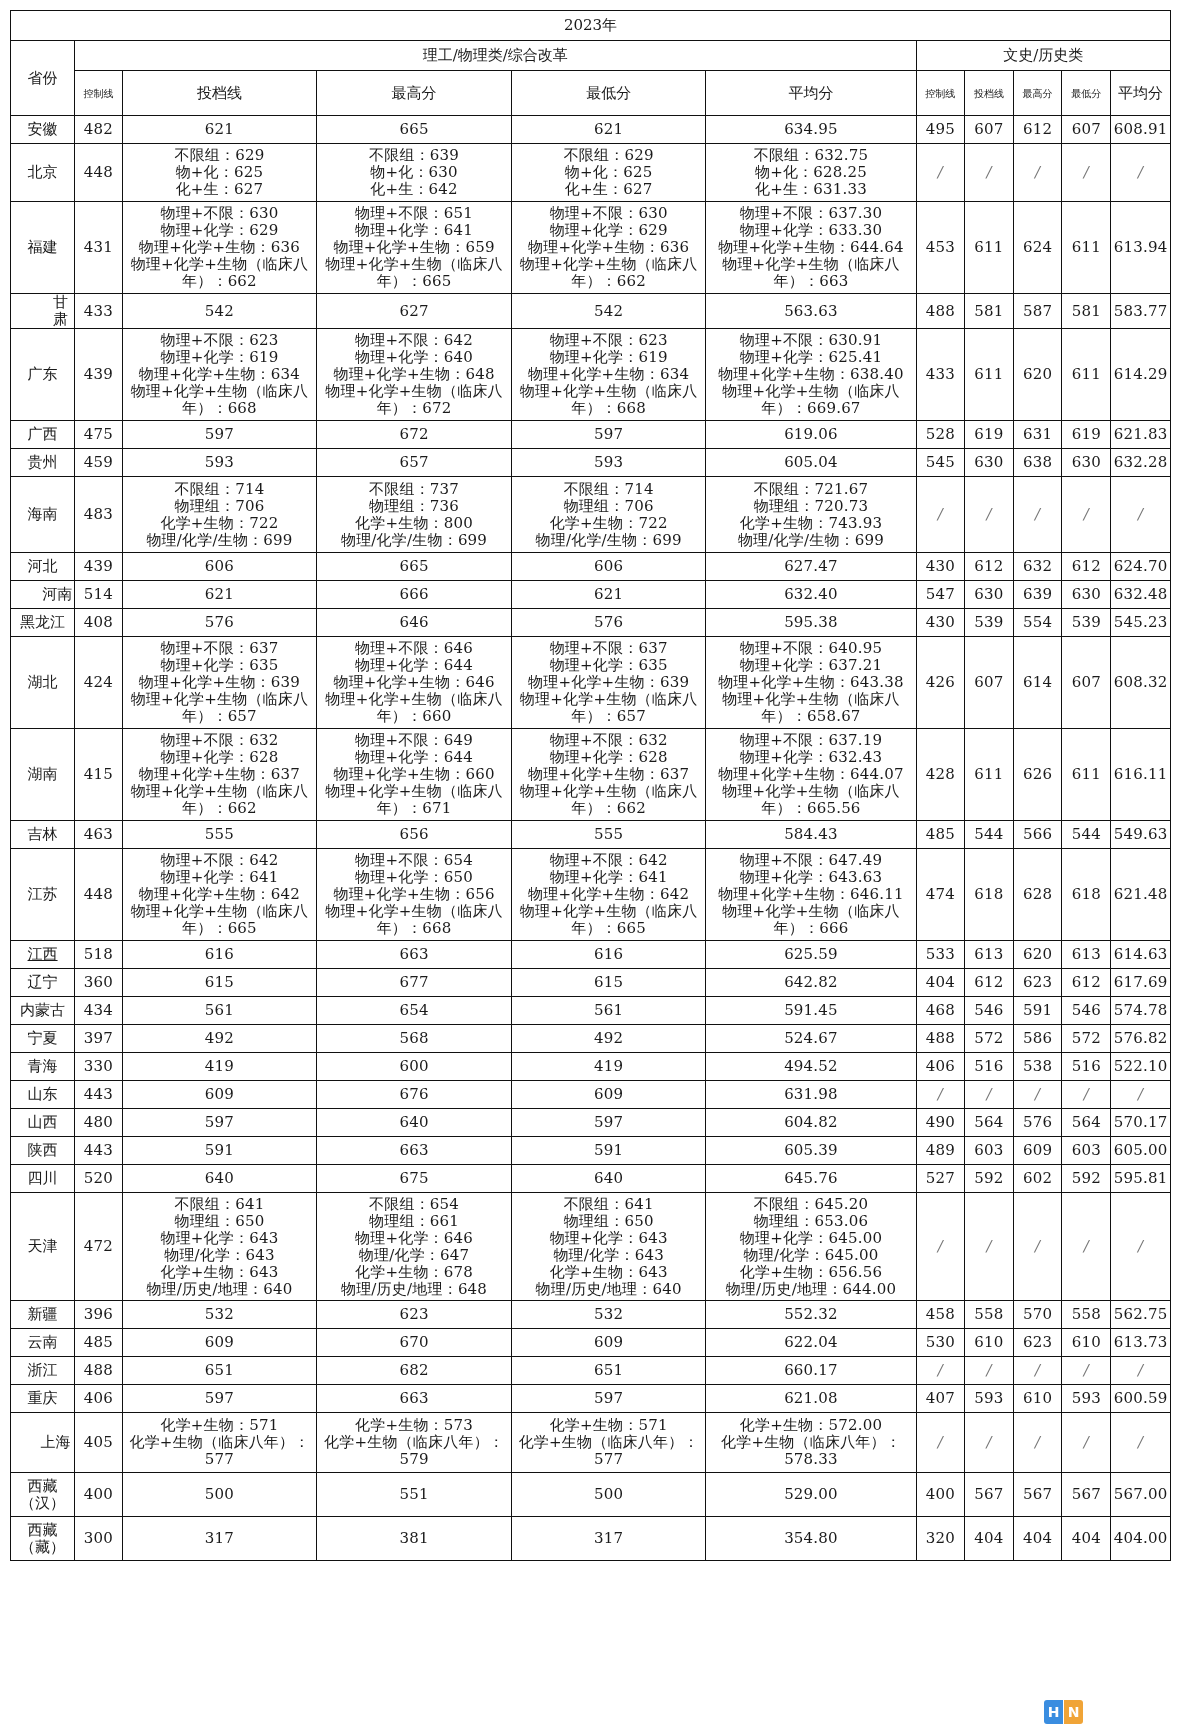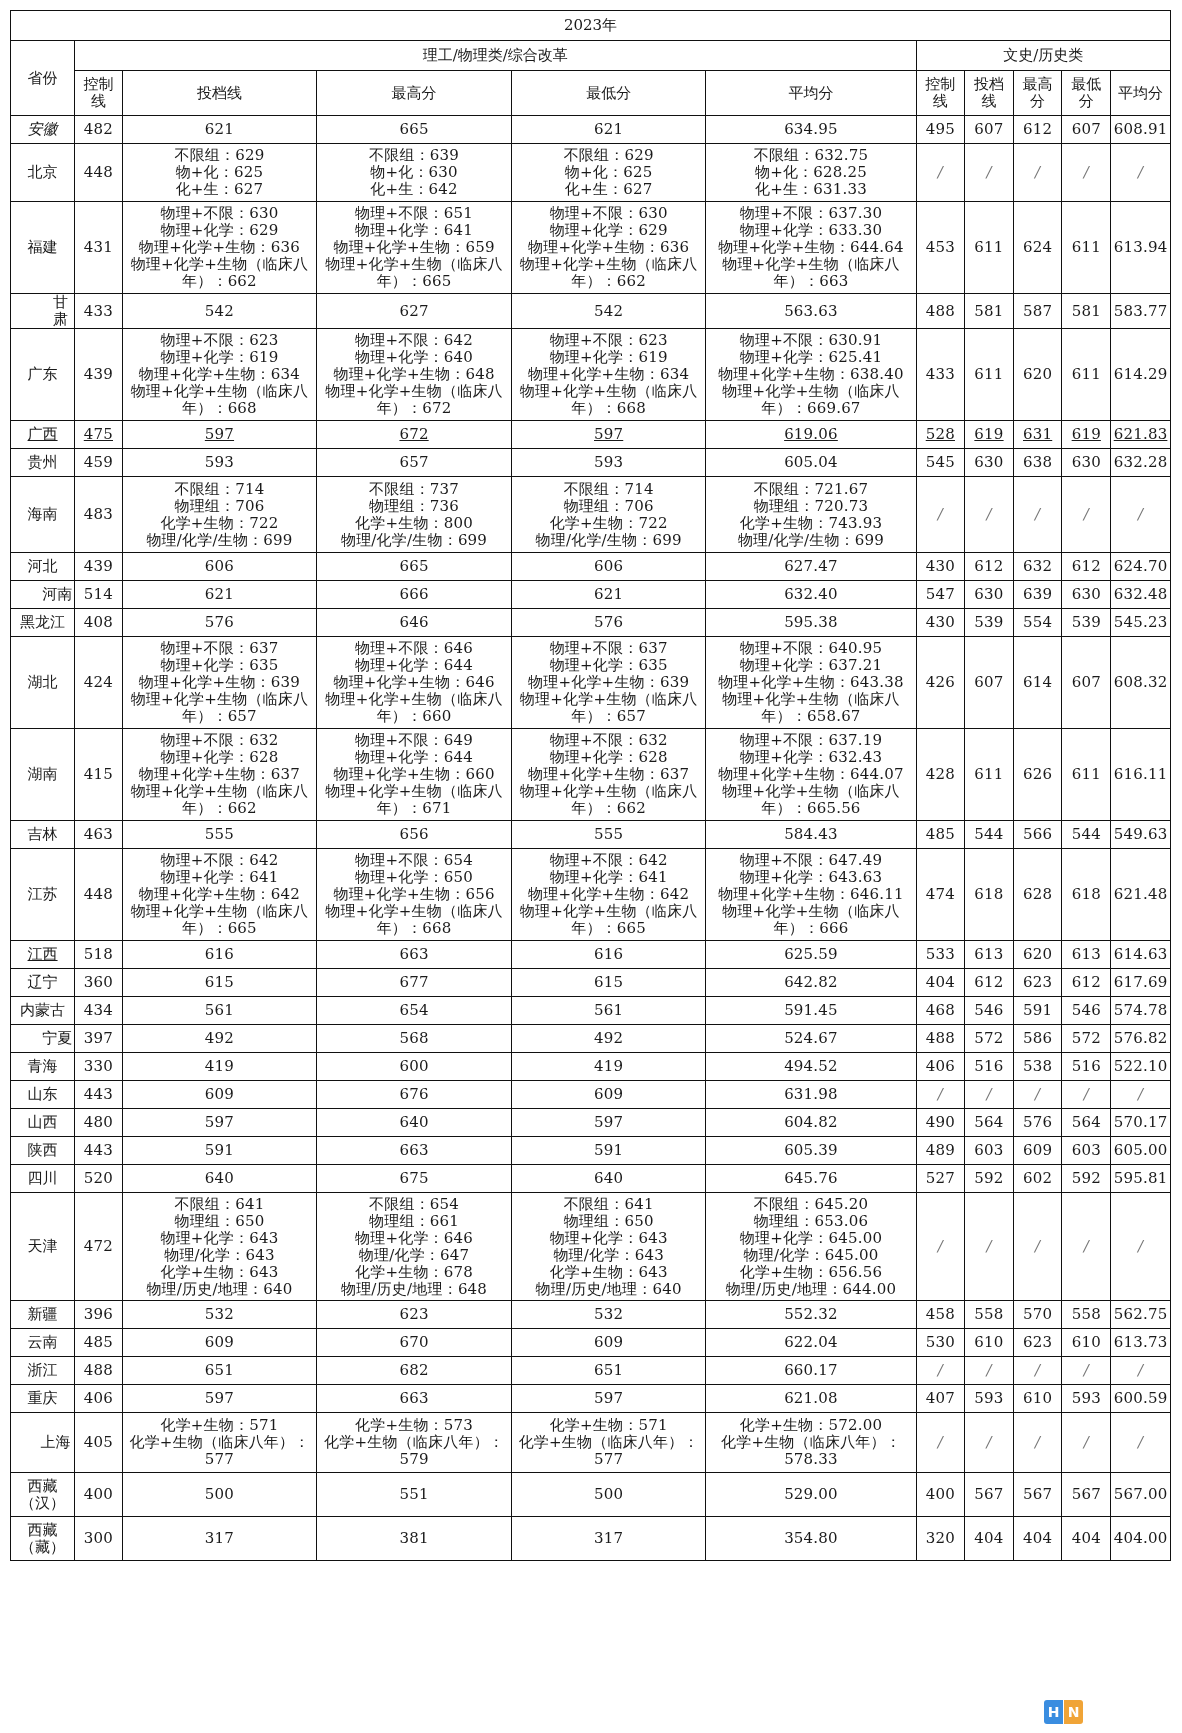--- a/index.html
+++ b/index.html
@@ -5,21 +5,21 @@
   html, body { margin: 0; padding: 0; background: #ffffff; }
   body { width: 1182px; height: 1733px; position: relative; overflow: hidden;
          font-family: "DejaVu Serif", "Liberation Serif", serif; color: #1a1a1a; }
   table.scores { position: absolute; left: 10px; top: 10px; width: 1161px;
                  border-collapse: collapse; table-layout: fixed; }
   table.scores td, table.scores th { border: 1.5px solid #111; text-align: center; vertical-align: middle;
       padding: 0 2px; font-weight: normal; font-size: 15px; line-height: 17px; }
   .title-row th { height: 29px; font-size: 15px; }
   .group-row th { height: 29px; font-size: 16px; }
   .sub-row th { height: 44px; font-size: 16px; line-height: 18px; }
-  .sub-row th.small { font-size: 15px; line-height: 17px; }
+  .sub-row th.small { font-size: 10px; line-height: 17px; }
   td.prov { font-size: 16px; line-height: 19px; }
   td.cell { white-space: pre-line; }
   td.slash { color: #777; font-style: italic; }
   td.num { letter-spacing: 0.2px; }
   .watermark { position: absolute; left: 1044px; top: 1700px; width: 40px; height: 33px; }
   .wm-h { position: absolute; left: 0; top: 0; width: 19px; height: 24px; background: #3a8de0; color: #fff;
           font: bold 14px "DejaVu Sans", sans-serif; text-align: center; line-height: 24px; border-radius: 3px 0 0 3px; }
   .wm-n { position: absolute; left: 20px; top: 0; width: 19px; height: 24px; background: #f0a437; color: #fff;
           font: bold 14px "DejaVu Sans", sans-serif; text-align: center; line-height: 24px; border-radius: 0 3px 3px 0; }
   .wm-base { position: absolute; left: 0; top: 26px; width: 39px; height: 4px; }
@@ -58,21 +58,21 @@
         <th>平均分</th>
         <th class="small" style="word-break: break-all;">控制线</th>
         <th class="small" style="word-break: break-all;">投档线</th>
         <th class="small" style="word-break: break-all;">最高分</th>
         <th class="small" style="word-break: break-all;">最低分</th>
         <th class="" style="word-break: break-all;">平均分</th>
       </tr>
   </thead>
   <tbody id="table-body">
       <tr style="height: 28px;">
-        <td class="prov" style="word-break: break-all; font-style: italic;">安徽</td>
+        <td class="prov" style="word-break: break-all;">安徽</td>
         <td class="num">482</td>
         <td class="cell num">621</td>
         <td class="cell num">665</td>
         <td class="cell num">621</td>
         <td class="cell num">634.95</td>
         <td class="num">495</td>
         <td class="num">607</td>
         <td class="num">612</td>
         <td class="num">607</td>
         <td class="num">608.91</td>
@@ -154,21 +154,21 @@
         <td class="cell num">物理+不限：630.91
 物理+化学：625.41
 物理+化学+生物：638.40
 物理+化学+生物（临床八年）：669.67</td>
         <td class="num">433</td>
         <td class="num">611</td>
         <td class="num">620</td>
         <td class="num">611</td>
         <td class="num">614.29</td>
       </tr>
-      <tr style="height: 28px; text-decoration: underline;">
+      <tr style="height: 28px;">
         <td class="prov" style="word-break: break-all;">广西</td>
         <td class="num">475</td>
         <td class="cell num">597</td>
         <td class="cell num">672</td>
         <td class="cell num">597</td>
         <td class="cell num">619.06</td>
         <td class="num">528</td>
         <td class="num">619</td>
         <td class="num">631</td>
         <td class="num">619</td>
@@ -372,21 +372,21 @@
         <td class="cell num">654</td>
         <td class="cell num">561</td>
         <td class="cell num">591.45</td>
         <td class="num">468</td>
         <td class="num">546</td>
         <td class="num">591</td>
         <td class="num">546</td>
         <td class="num">574.78</td>
       </tr>
       <tr style="height: 28px;">
-        <td class="prov" style="word-break: break-all; text-align: right;">宁夏</td>
+        <td class="prov" style="word-break: break-all;">宁夏</td>
         <td class="num">397</td>
         <td class="cell num">492</td>
         <td class="cell num">568</td>
         <td class="cell num">492</td>
         <td class="cell num">524.67</td>
         <td class="num">488</td>
         <td class="num">572</td>
         <td class="num">586</td>
         <td class="num">572</td>
         <td class="num">576.82</td>

